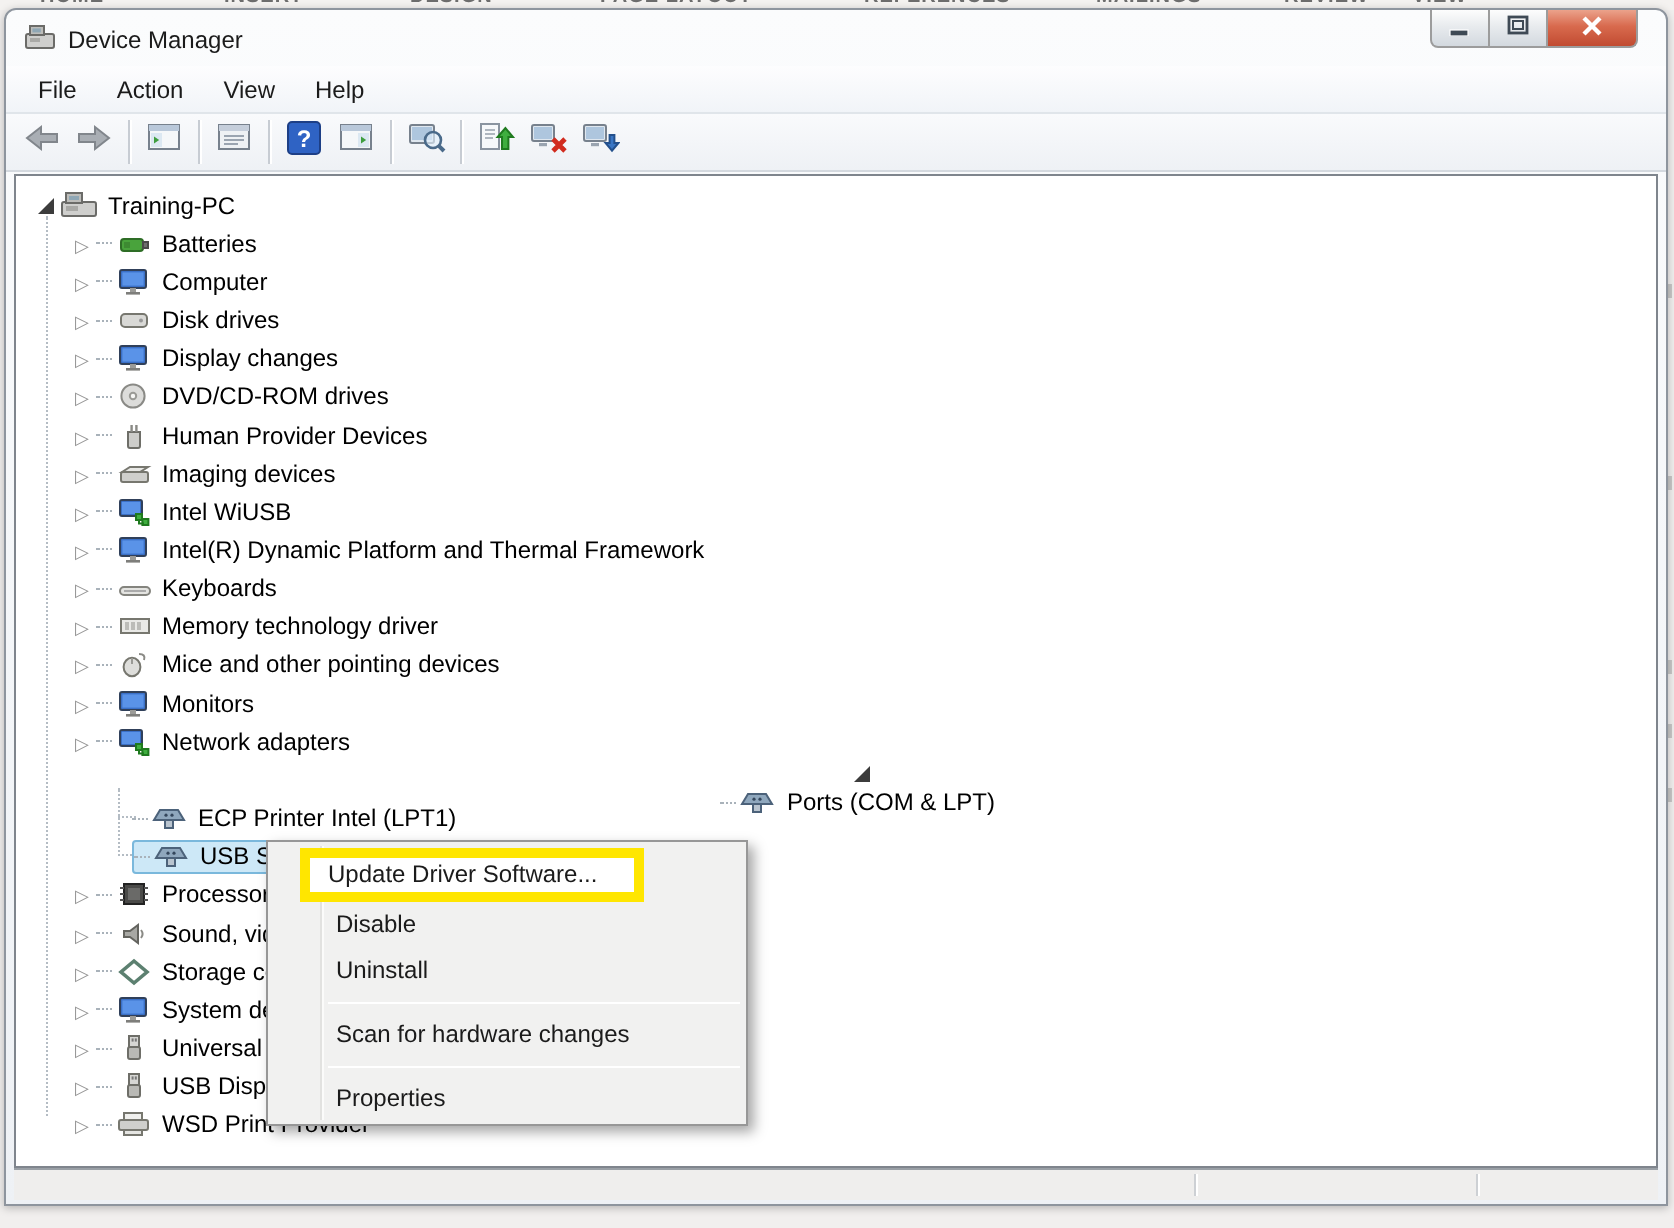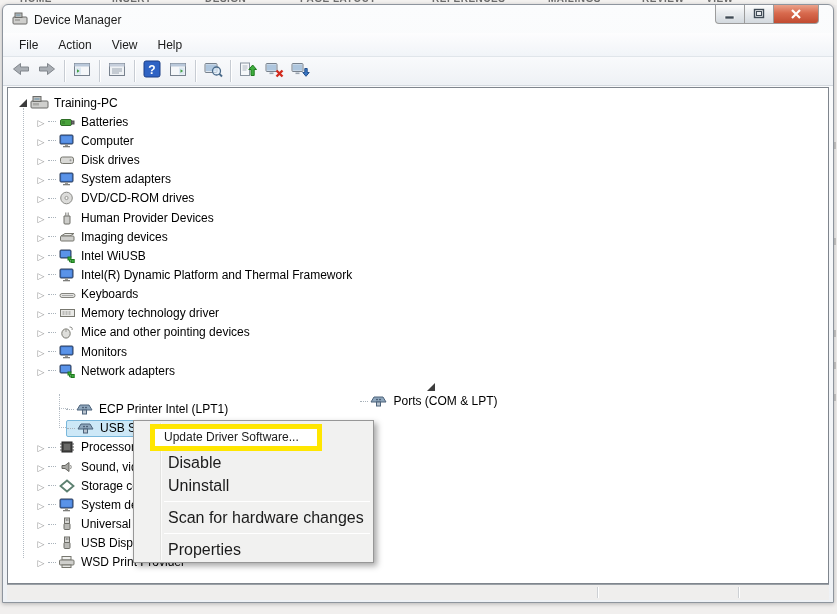--- a/index.html
+++ b/index.html
@@ -71,21 +71,21 @@
   .sdiv { position:absolute; top:2px; bottom:2px; width:1px; background:#cdd0d4;
     box-shadow:1px 0 0 #fff; }
 
   
   .cmenu { position:absolute; left:133px; top:420px; width:241px; height:143px;
     background:#f1f1f0; border:1px solid #979797;
     box-shadow:3px 3px 6px rgba(0,0,0,.35); z-index:50; }
   .cm-gutter { position:absolute; left:26px; top:2px; bottom:2px; width:1px;
     background:#e2e2e0; box-shadow:1px 0 0 #fbfbfa; }
   .cm-item { position:relative; height:23px; line-height:23px; padding-left:34px;
-    font-size:16px; color:#1b1b1b; }
+    font-size:12px; color:#1b1b1b; }
   .cm-item.bold { font-weight:normal; }
   .cm-hl { position:relative; margin:3px 0 0 16px; width:172px; height:27px;
     border:5px solid #ffe600; background:#fff; line-height:17px; padding-left:9px;
     font-size:12px; color:#1b1b1b; }
   .cm-sep { height:1px; background:#e0e0de; border-bottom:1px solid #fff;
     margin:4px 3px 4px 30px; }
 </style>
 </head>
 <body>
 
@@ -293,21 +293,21 @@
           <span class="row-inner">
             <span class="dash"></span>
             <span class="ticon">
               <svg width="16" height="14">
                 <rect x="1" y="1" width="13" height="9" rx="1" fill="#3a70c8" stroke="#30405a"></rect>
                 <rect x="2.2" y="2.2" width="10.6" height="6.6" fill="#5a93e8"></rect>
                 <rect x="6" y="10" width="3" height="2" fill="#9b9b98"></rect>
                 <rect x="4" y="12" width="7" height="1.3" fill="#7e7e7b"></rect>
               </svg>
             </span>
-            <span class="tlabel">System adapters</span>
+            <span class="tlabel">Display changes</span>
           </span>
         </div>
         <div class="trow" style="padding-left: 26px;">
           <span class="expander"><span class="exp-closed">▷</span></span>
           <span class="row-inner">
             <span class="dash"></span>
             <span class="ticon">
               <svg width="16" height="14">
                 <circle cx="7.5" cy="7" r="5.8" fill="#dcdcda" stroke="#8a8a86"></circle>
                 <circle cx="7.5" cy="7" r="1.6" fill="#f7f7f5" stroke="#9a9a96"></circle>

